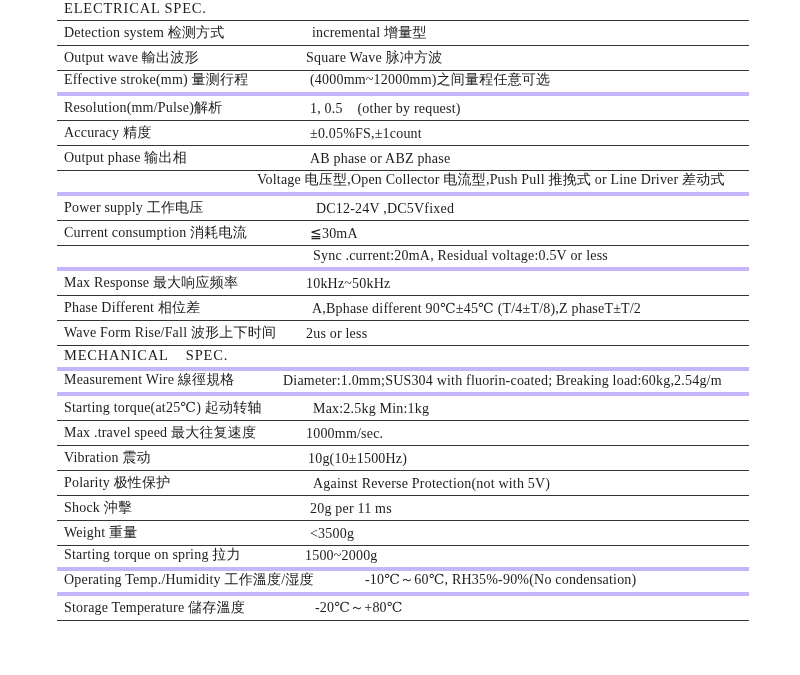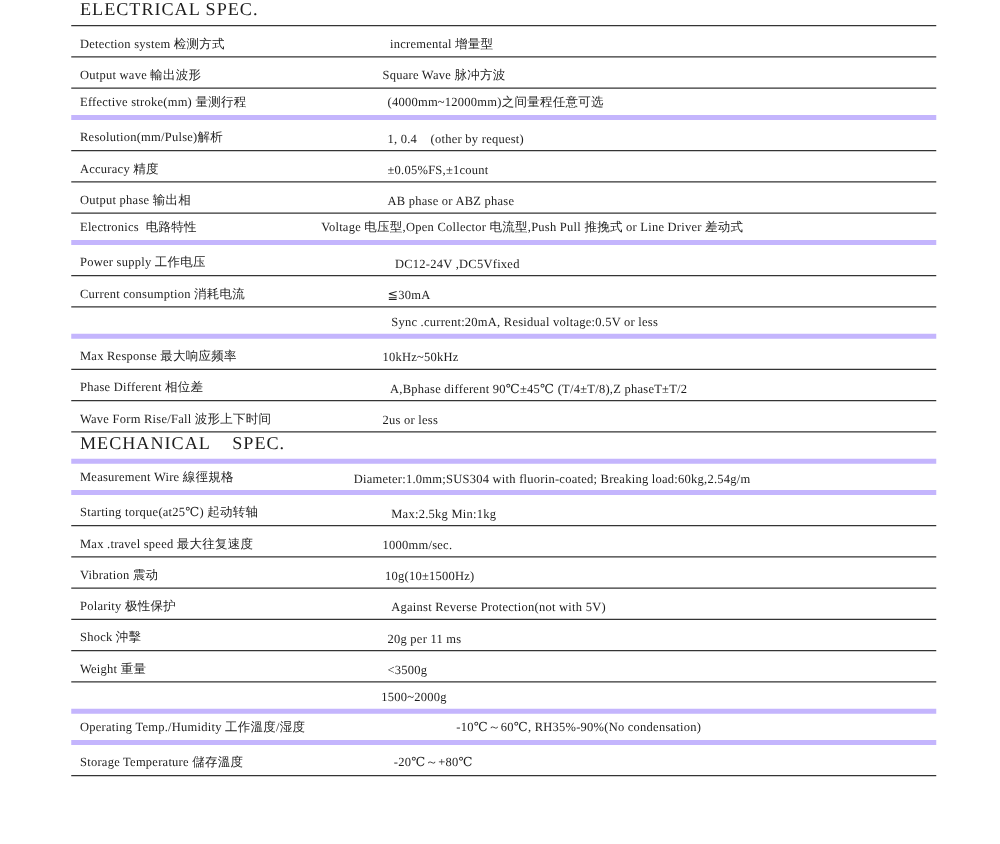--- a/index.html
+++ b/index.html
@@ -35,21 +35,21 @@
   }
   .row.noline {
     border-bottom: none;
   }
   .row.first-title {
     height: 21px;
   }
   .lbl, .val {
     position: absolute;
     bottom: 3px;
-    font-size: 10px;
+    font-size: 14px;
     white-space: pre;
     letter-spacing: 0.2px;
   }
   .lbl { left: 7px; }
   .val { left: var(--vx, 253px); }
   .sec-title .lbl {
     font-size: 14.5px;
     letter-spacing: 0.8px;
   }
 </style>
@@ -70,32 +70,31 @@
     <div class="row" style="--vx:249px">
       <span class="lbl">Output wave 輸出波形</span>
       <span class="val">Square Wave 脉冲方波</span>
     </div>
     <div class="row thick" style="--vx:253px">
       <span class="lbl">Effective stroke(mm) 量测行程</span>
       <span class="val">(4000mm~12000mm)之间量程任意可选</span>
     </div>
     <div class="row" style="--vx:253px">
       <span class="lbl">Resolution(mm/Pulse)解析</span>
-      <span class="val">1, 0.4    (other by request)</span>
+      <span class="val">1, 0.5    (other by request)</span>
     </div>
     <div class="row" style="--vx:253px">
       <span class="lbl">Accuracy 精度</span>
       <span class="val">±0.05%FS,±1count</span>
     </div>
     <div class="row" style="--vx:253px">
       <span class="lbl">Output phase 输出相</span>
       <span class="val">AB phase or ABZ phase</span>
     </div>
     <div class="row thick" style="--vx:200px">
-      <span class="lbl">Electronics  电路特性</span>
       <span class="val">Voltage 电压型,Open Collector 电流型,Push Pull 推挽式 or Line Driver 差动式</span>
     </div>
     <div class="row" style="--vx:259px">
       <span class="lbl">Power supply 工作电压</span>
       <span class="val">DC12-24V ,DC5Vfixed</span>
     </div>
     <div class="row" style="--vx:253px">
       <span class="lbl">Current consumption 消耗电流</span>
       <span class="val">≦30mA</span>
     </div>
@@ -141,20 +140,21 @@
     </div>
     <div class="row" style="--vx:253px">
       <span class="lbl">Shock 沖擊</span>
       <span class="val">20g per 11 ms</span>
     </div>
     <div class="row" style="--vx:253px">
       <span class="lbl">Weight 重量</span>
       <span class="val">&lt;3500g</span>
     </div>
     <div class="row thick" style="--vx:248px">
+      <span class="lbl">Starting torque on spring 拉力</span>
       <span class="val">1500~2000g</span>
     </div>
 
 
     <div class="row thick" style="--vx:308px">
       <span class="lbl">Operating Temp./Humidity 工作溫度/湿度</span>
       <span class="val">-10℃～60℃, RH35%-90%(No condensation)</span>
     </div>
     <div class="row" style="--vx:258px">
       <span class="lbl">Storage Temperature 儲存溫度</span>

